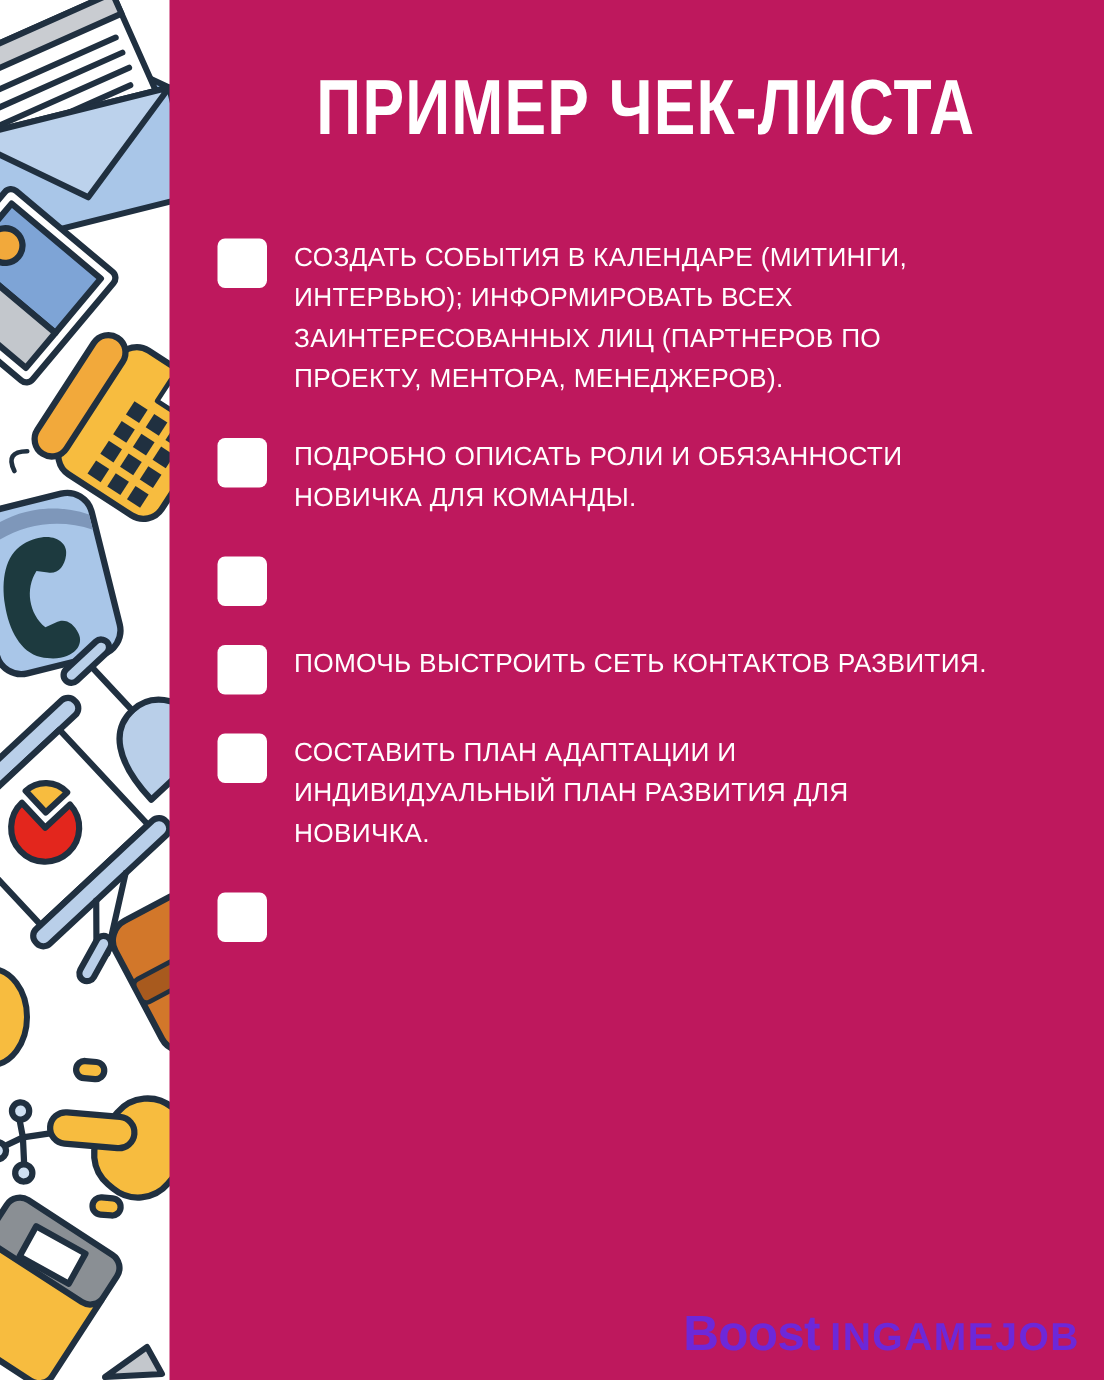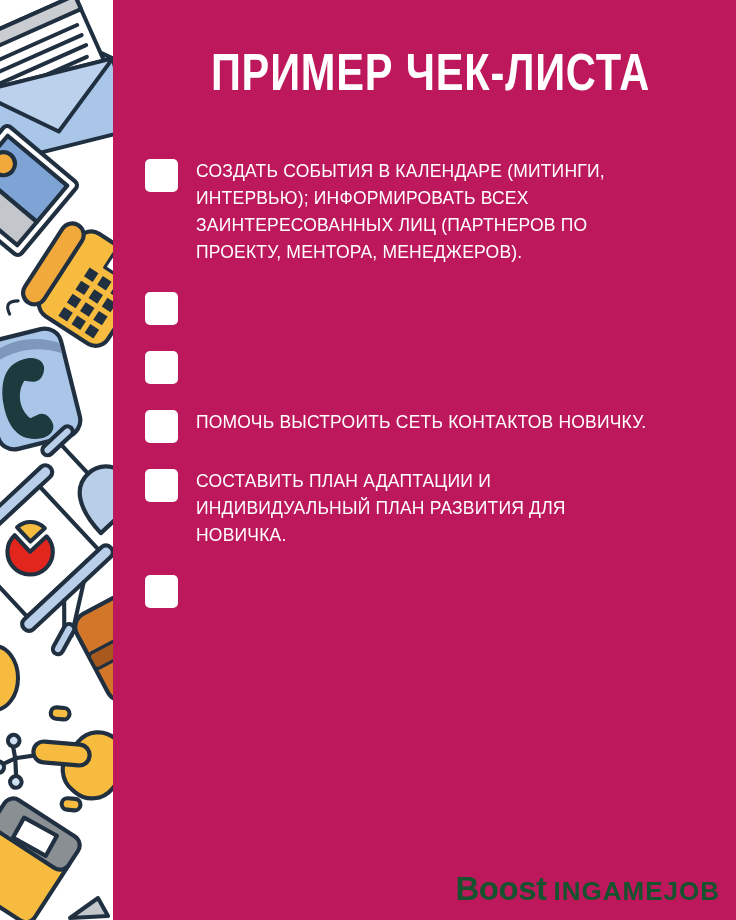--- a/index.html
+++ b/index.html
@@ -31,21 +31,21 @@
   .checkbox{
     flex:0 0 33px;width:33px;height:33px;background:#ffffff;
     border-radius:5px;margin-right:18px;margin-top:1px;
   }
   .label{
     color:#ffffff;font-size:17.5px;line-height:27px;
     letter-spacing:0.2px;white-space:pre-line;
   }
   .logo{
     position:absolute;right:16px;bottom:12px;z-index:3;
-    display:flex;align-items:baseline;gap:7px;color:#14532d;
+    display:flex;align-items:baseline;gap:7px;color:#6d28d9;
   }
   .logo-primary{font-size:33px;font-weight:800;letter-spacing:-0.5px;}
   .logo-secondary{font-size:26px;font-weight:700;letter-spacing:1px;}
 </style>
 </head>
 <body>
 
 <div class="sidebar">
 
   <svg style="left:-38px;top:0px;transform:rotate(-14deg);" width="170" height="168" viewBox="0 0 170 168">
@@ -180,29 +180,31 @@
       <div class="item">
         <span class="checkbox"></span>
         <span class="label">СОЗДАТЬ СОБЫТИЯ В КАЛЕНДАРЕ (МИТИНГИ,
 ИНТЕРВЬЮ); ИНФОРМИРОВАТЬ ВСЕХ
 ЗАИНТЕРЕСОВАННЫХ ЛИЦ (ПАРТНЕРОВ ПО
 ПРОЕКТУ, МЕНТОРА, МЕНЕДЖЕРОВ).</span>
       </div>
 
       <div class="item">
         <span class="checkbox"></span>
-      </div>
-
-      <div class="item">
-        <span class="checkbox"></span>
-      </div>
-
-      <div class="item">
-        <span class="checkbox"></span>
-        <span class="label">ПОМОЧЬ ВЫСТРОИТЬ СЕТЬ КОНТАКТОВ НОВИЧКУ.</span>
+        <span class="label">ПОДРОБНО ОПИСАТЬ РОЛИ И ОБЯЗАННОСТИ
+НОВИЧКА ДЛЯ КОМАНДЫ.</span>
+      </div>
+
+      <div class="item">
+        <span class="checkbox"></span>
+      </div>
+
+      <div class="item">
+        <span class="checkbox"></span>
+        <span class="label">ПОМОЧЬ ВЫСТРОИТЬ СЕТЬ КОНТАКТОВ РАЗВИТИЯ.</span>
       </div>
 
       <div class="item">
         <span class="checkbox"></span>
         <span class="label">СОСТАВИТЬ ПЛАН АДАПТАЦИИ И
 ИНДИВИДУАЛЬНЫЙ ПЛАН РАЗВИТИЯ ДЛЯ
 НОВИЧКА.</span>
       </div>
 
       <div class="item">

